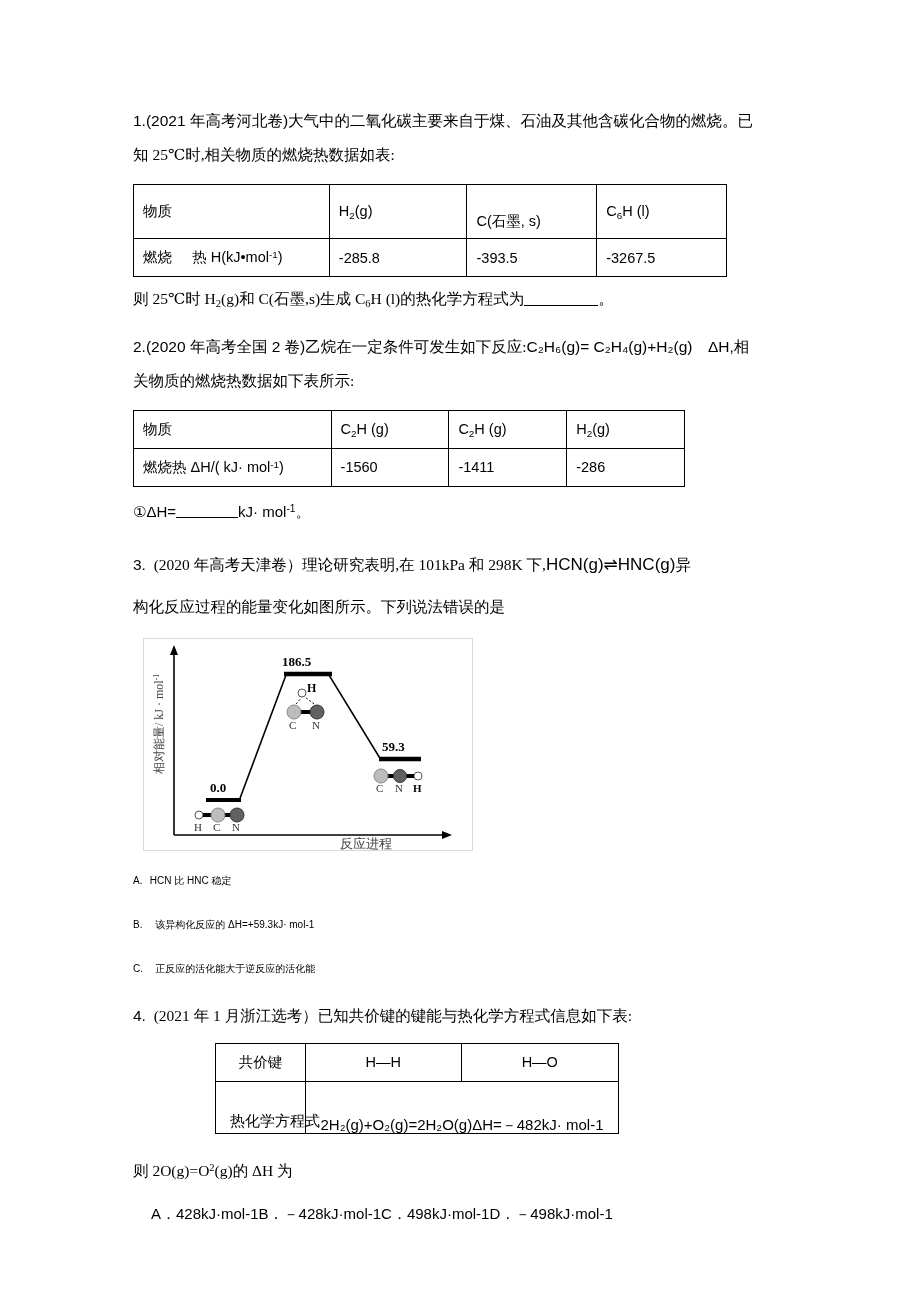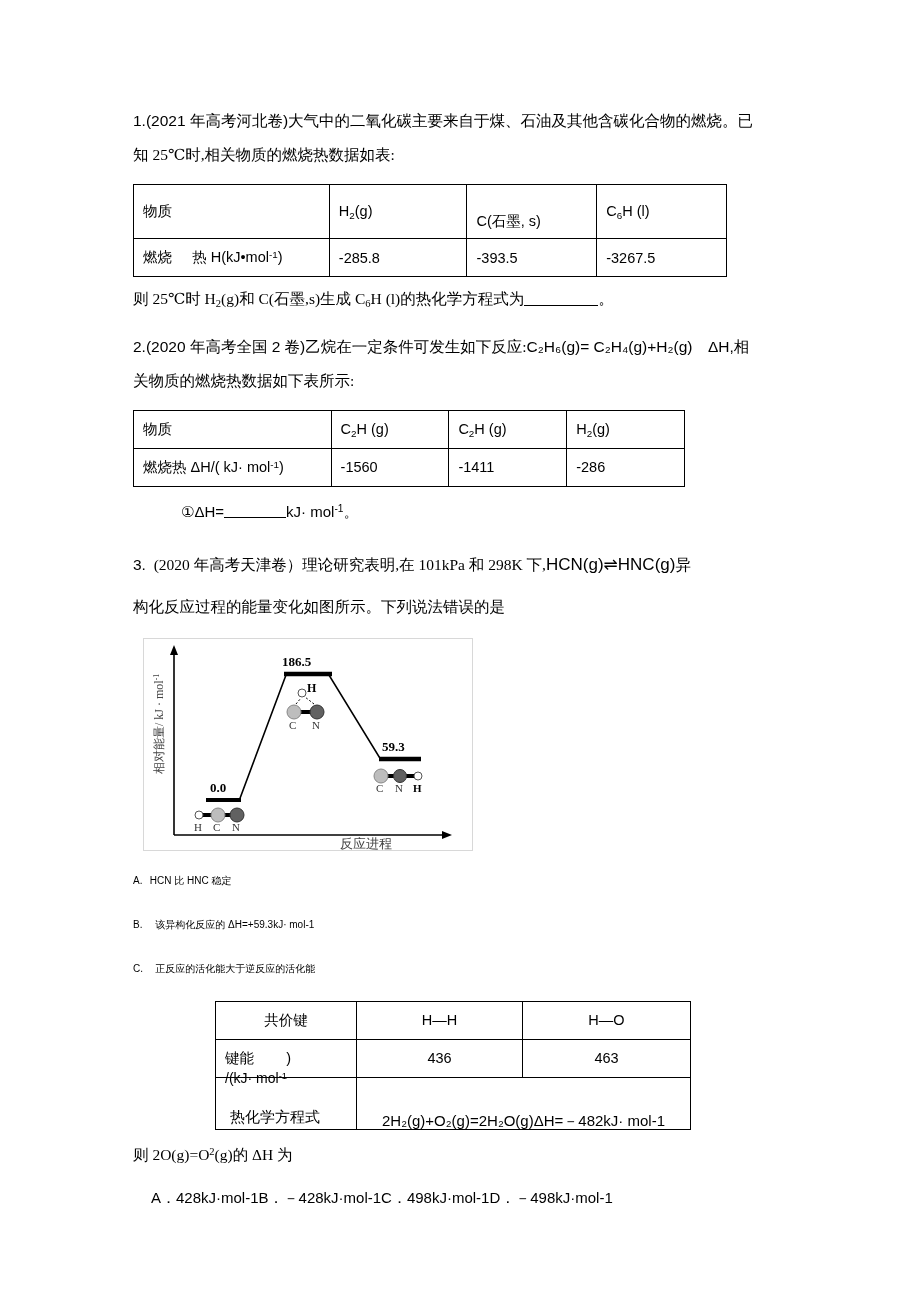--- a/index.html
+++ b/index.html
@@ -91,21 +91,21 @@
   .t1 .hdr-cell { height: 54px; }
   .t1 .lowered { position: relative; top: 10px; }
 
   .t2 { width: 552px; margin-top: 12px; margin-bottom: 10px; }
   .t2 td:nth-child(1) { width: 198px; }
   .t2 td:nth-child(2) { width: 118px; }
   .t2 td:nth-child(3) { width: 118px; }
   .t2 td:nth-child(4) { width: 118px; }
   .t2 td { height: 42px; }
 
-  .t4 { width: 476px; margin: 10px 0 4px 82px; }
+  .t4 { width: 404px; margin: 10px 0 16px 82px; }
   .t4 td { height: 40px; text-align: center; }
   .t4 td:nth-child(1) { width: 136px; }
   .t4 td:nth-child(2) { width: 160px; }
   .t4 td:nth-child(3) { width: 162px; }
   .t4 .left-cell { text-align: left; position: relative; }
   .t4 .eqrow td { height: 52px; }
 
   .bond-sub {
     position: absolute;
     left: 9px;
@@ -209,21 +209,21 @@
       </tr>
       <tr>
         <td><span>燃烧热 ΔH/( kJ· mol</span><sup>-1</sup><span>)</span></td>
         <td>-1560</td>
         <td>-1411</td>
         <td>-286</td>
       </tr>
     </tbody>
       </table>
 
-    <div class="q-line sans" style="font-size:15px;margin-left:48px;">
+    <div class="q-line sans" style="font-size:15px;">
       <span>①</span><span>ΔH=</span><span class="blank"></span><span>kJ· mol</span><sup>-1</sup><span>。</span>
     </div>
 
     <div class="para spaced mt20">
       <span class="sans">3.</span>&nbsp;&nbsp;<span>(2020 年高考天津卷）</span><span>理论研究表明,在 101kPa 和 298K 下,</span><span class="sans" style="font-size:17px;">HCN(g)</span><span class="sans" style="font-size:17px;">⇌</span><span class="sans" style="font-size:17px;">HNC(g)</span><span>异</span><br>
       <span>构化反应过程的能量变化如图所示。下列说法错误的是</span>
     </div>
 
     <div class="figure-box">
       <svg width="328" height="211" viewBox="0 0 328 211">
@@ -288,35 +288,30 @@
     </div>
     <div class="choice sans">
       <span class="lbl">B.</span>&nbsp;&nbsp;
       <span>该异构化反应的 ΔH=+59.3kJ· mol-1</span>
     </div>
     <div class="choice sans">
       <span class="lbl">C.</span>&nbsp;&nbsp;
       <span>正反应的活化能大于逆反应的活化能</span>
     </div>
 
+    <div class="para mt8">
+      <span class="sans">4.</span>&nbsp;&nbsp;<span>(2021 年 1 月浙江选考）</span><span>已知共价键的键能与热化学方程式信息如下表:</span>
+    </div>
 
     <table class="doc-table t4">
       <tbody>
           <tr>
         <td>共价键</td>
         <td>H—H</td>
         <td>H—O</td>
-      </tr>
-      <tr>
-        <td class="left-cell">
-          <span>键能</span>&nbsp;&nbsp;&nbsp;&nbsp;&nbsp;&nbsp;&nbsp;&nbsp;<span>)</span>
-          <span class="bond-sub"><span>/(kJ· mol</span><sup>-1</sup></span>
-        </td>
-        <td>436</td>
-        <td>463</td>
       </tr>
       <tr class="eqrow">
         <td class="left-cell">
           <span class="eq-label">热化学方程式</span>
         </td>
         <td colspan="2">
           <span class="eq-text">2H₂(g)+O₂(g)=2H₂O(g)ΔH=－482kJ· mol-1</span>
         </td>
       </tr>
     </tbody>

